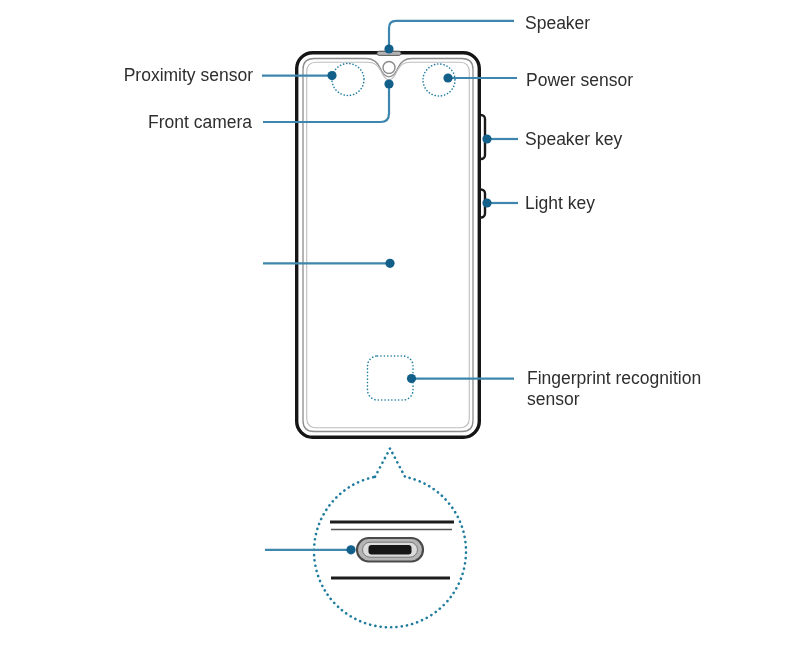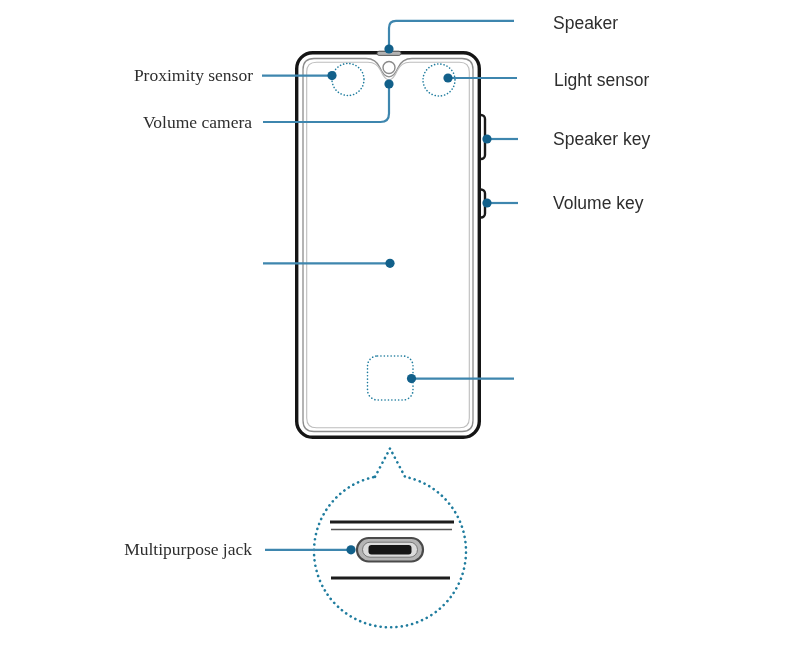--- a/index.html
+++ b/index.html
@@ -5,22 +5,22 @@
   :root{
     --leader-line:#3e86ae; --leader-dot:#12608a; --teal-dotted:#1f7c9e;
     --phone-outline:#151515; --bezel-gray:#8d8d8d; --text:#2e2e2e; --background:#ffffff;
   }
   *{margin:0;padding:0;box-sizing:border-box;}
   html,body{background:var(--background);}
   .stage{position:relative;width:800px;height:648px;background:var(--background);overflow:hidden;
          font-family:"Liberation Sans",sans-serif;}
   .stage svg{position:absolute;left:0;top:0;}
   .lbl{position:absolute;font-size:17.5px;line-height:21px;color:var(--text);white-space:nowrap;}
-  .lbl.right-col{text-align:left;margin-left:28px;}
-  .lbl.left-col{text-align:left;font-family:Liberation Serif, serif;}
+  .lbl.right-col{text-align:left;}
+  .lbl.left-col{text-align:left;}
   
   .leader{stroke:var(--leader-line);stroke-width:2.2;fill:none;}
   .dot{fill:var(--leader-dot);}
   .teal-dash{stroke:var(--teal-dotted);fill:none;stroke-linecap:round;}
   .sensor-circle{stroke-width:1.6;stroke-dasharray:.1 3.1;}
   .fp-square{stroke-width:1.6;stroke-dasharray:.1 3.3;}
   .mag-circle{stroke-width:2.6;stroke-dasharray:.1 5.2;}
   .frame{fill:#fff;stroke:var(--phone-outline);stroke-width:3.4;}
   .bezel1{fill:none;stroke:var(--bezel-gray);stroke-width:1.3;}
   .bezel2{fill:none;stroke:#bdbdbd;stroke-width:1.1;}
@@ -79,23 +79,24 @@
       <circle class="dot" cx="487" cy="139" r="4.6"></circle>
       <circle class="dot" cx="487" cy="203" r="4.6"></circle>
       <circle class="dot" cx="390" cy="263.3" r="4.6"></circle>
       <circle class="dot" cx="411.5" cy="378.6" r="4.6"></circle>
       <circle class="dot" cx="351" cy="549.8" r="4.6"></circle>
     </g>
   </svg>
 
   <div class="lbl right-col" style="left:525px;top:12.5px">Speaker</div>
   <div class="lbl left-col" style="right:547px;top:65px">Proximity sensor</div>
-  <div class="lbl left-col" style="right:548px;top:111.5px">Volume camera</div>
-  <div class="lbl right-col" style="left:526px;top:70px">Light sensor</div>
+  <div class="lbl left-col" style="right:548px;top:111.5px">Front camera</div>
+  <div class="lbl right-col" style="left:526px;top:70px">Power sensor</div>
   <div class="lbl right-col" style="left:525px;top:129px">Speaker key</div>
-  <div class="lbl right-col" style="left:525px;top:192.5px">Volume key</div>
+  <div class="lbl right-col" style="left:525px;top:192.5px">Light key</div>
   <div class="lbl right-col" style="left:527px;top:368px">
+    <div>Fingerprint recognition</div>
+    <div>sensor</div>
   </div>
   <div class="lbl left-col" style="right:548px;top:539px">
-    <div>Multipurpose jack</div>
   </div>
 
 </div>
 
 </body></html>

